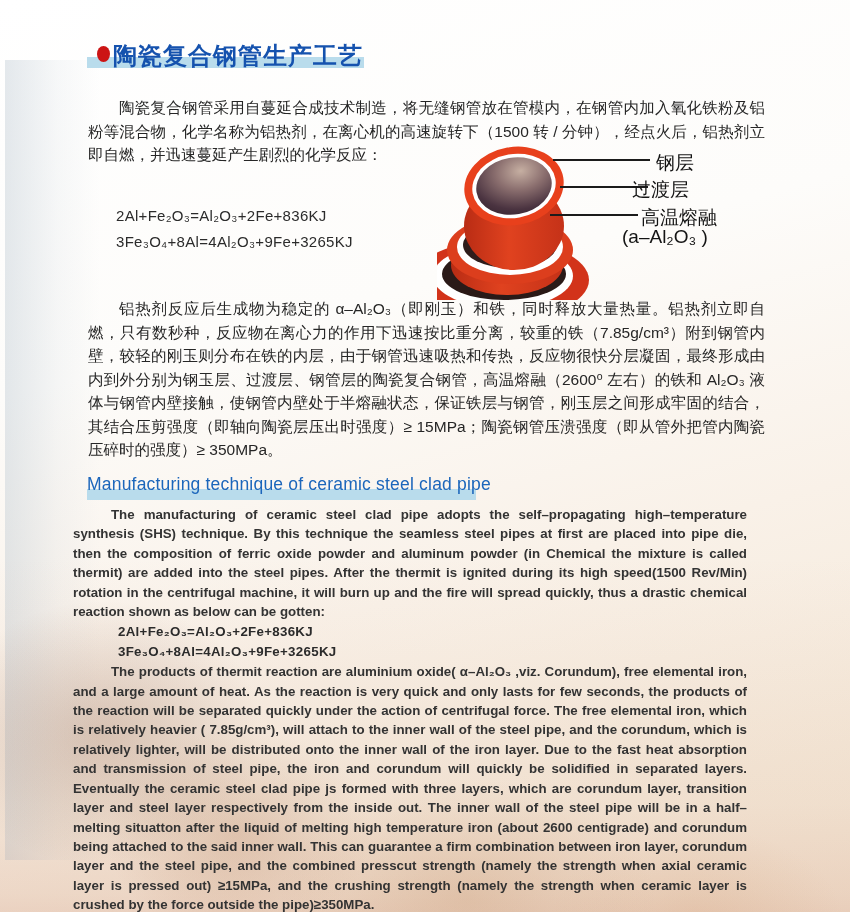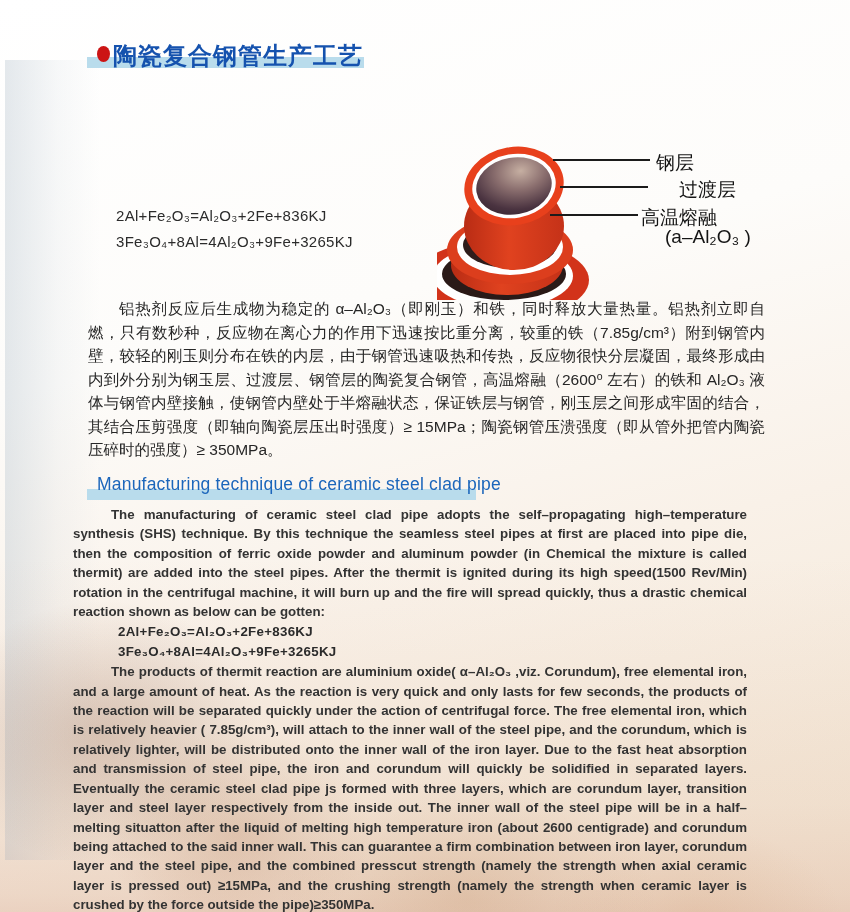--- a/index.html
+++ b/index.html
@@ -42,21 +42,21 @@
     font-size: 24px; font-weight: bold; letter-spacing: 1px;
     color: #1552ae;
   }
 
   .en-title-wrap { position: absolute; left: 87px; top: 474px; }
   .en-title-bar {
     position: absolute; left: 0px; top: 15px; width: 389px; height: 11px;
     background: #b9dcec;
   }
   .en-title-text {
-    position: relative; margin-left: 10px;
+    position: relative; 
     font-size: 17.5px; color: #1c66bb; letter-spacing: 0.2px;
   }
 
   
   .cn-para {
     position: absolute; left: 88px; width: 677px;
     font-size: 15.5px; line-height: 23.5px; color: #262626;
     text-align: justify; text-indent: 2em;
   }
   .cn-para-1 { top: 96px; }
@@ -76,38 +76,39 @@
   .en-formulas .formula-line { font-size: 13.3px; line-height: 19.4px; }
 
   
   .pipe-figure { position: absolute; left: 437px; top: 143px; width: 165px; height: 157px; }
   .leader-line { position: absolute; height: 2px; background: #1b1b1b; }
   .leader-steel      { left: 553px; top: 159px; width: 97px; }
   .leader-transition { left: 560px; top: 186px; width: 88px; }
   .leader-corundum   { left: 550px; top: 214px; width: 88px; }
   .fig-label { position: absolute; font-size: 19px; color: #141414; white-space: nowrap; }
   .label-steel      { left: 656px; top: 150px; }
-  .label-transition { left: 679px; top: 177px; }
+  .label-transition { left: 632px; top: 177px; }
   .label-corundum   { left: 641px; top: 205px; }
-  .label-corundum2  { left: 665px; top: 226px; }
+  .label-corundum2  { left: 622px; top: 226px; }
 </style>
 </head>
 <body>
 
 <div class="page">
 
   <div class="bg-left-band"></div>
   <div class="bg-photo"></div>
 
   <div class="cn-title-wrap">
     <div class="cn-title-bar"></div>
     <div class="cn-title-bullet"></div>
     <div class="cn-title-text">陶瓷复合钢管生产工艺</div>
   </div>
 
+  <div class="cn-para cn-para-1">陶瓷复合钢管采用自蔓延合成技术制造，将无缝钢管放在管模内，在钢管内加入氧化铁粉及铝粉等混合物，化学名称为铝热剂，在离心机的高速旋转下（1500 转 / 分钟），经点火后，铝热剂立即自燃，并迅速蔓延产生剧烈的化学反应：</div>
 
   <div class="cn-formulas">
     <div class="formula-line">2Al+Fe₂O₃=Al₂O₃+2Fe+836KJ</div>
     <div class="formula-line">3Fe₃O₄+8Al=4Al₂O₃+9Fe+3265KJ</div>
   </div>
 
   <div class="pipe-figure">
     <svg width="165" height="157" viewBox="0 0 165 157">
       <defs>
         <radialGradient id="gInner" cx="0.62" cy="0.26" r="0.95">

